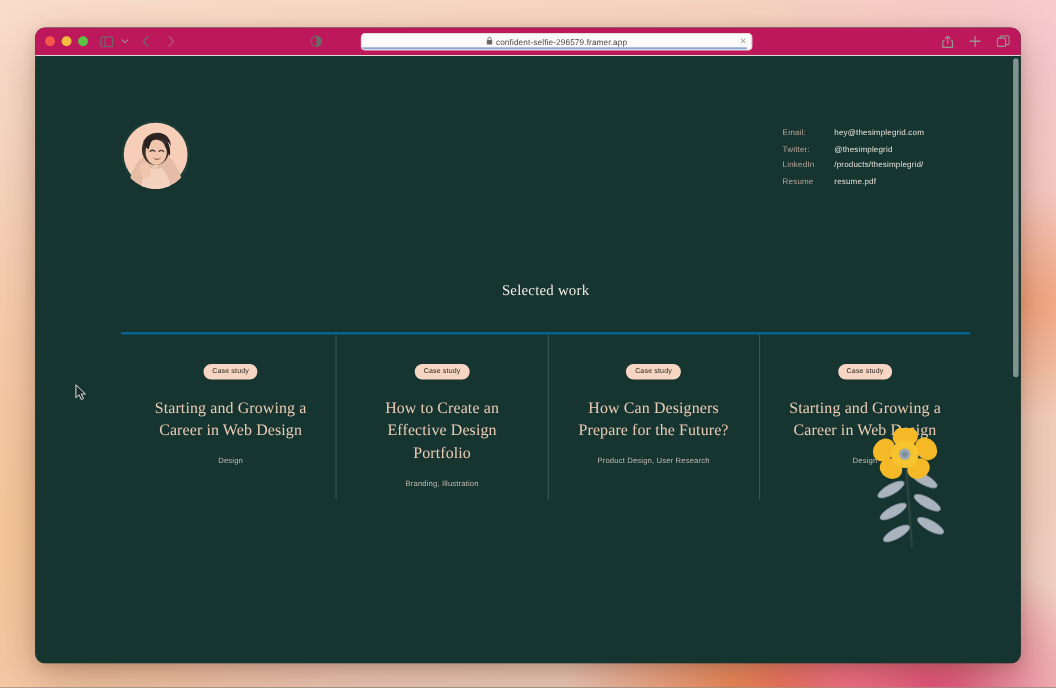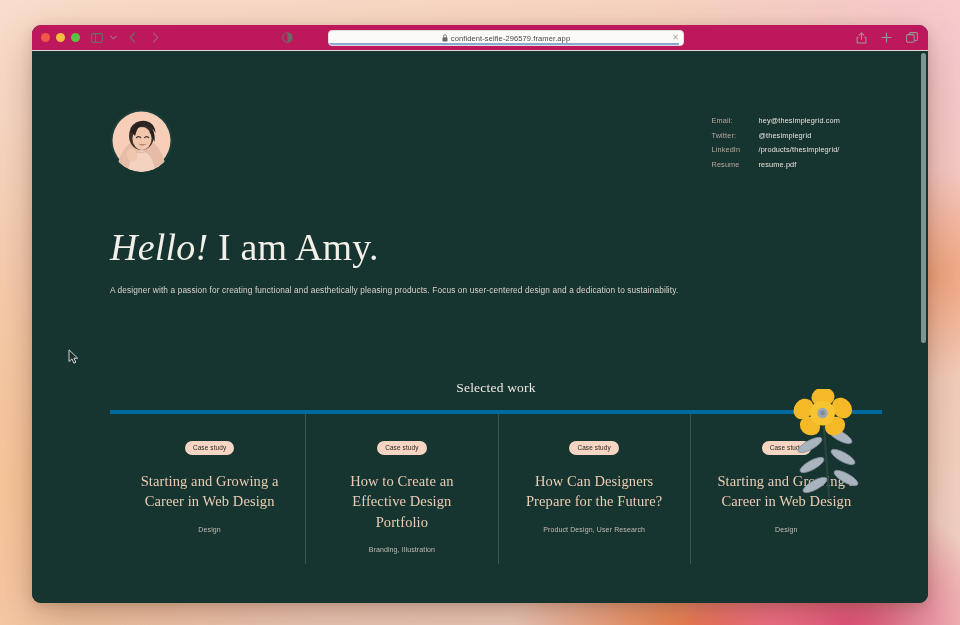--- a/index.html
+++ b/index.html
@@ -204,22 +204,22 @@
   
   .sw-wrap { margin-top: 84px; text-align: center; }
   .sw-title {
     font-family: "Liberation Serif", serif;
     font-size: 13.5px;
     color: #f0ebe4;
     letter-spacing: 0.2px;
   }
 
   .cards {
-    margin-top: 14px;
-    border-top: 4px solid #0369a1;
+    margin-top: 30px;
+    border-top: 2px solid #0369a1;
     display: flex;
     width: 100%;
   }
   .card {
     flex: 1 1 0;
     padding: 22px 26px 0 26px;
     border-left: 1px solid #3b5651;
     min-height: 150px;
   }
   .card:first-child { border-left: none; padding-left: 30px; }
@@ -387,24 +387,20 @@
             <span class="clabel">LinkedIn</span>
             <span class="cval">/products/thesimplegrid/</span>
           </div>
           <div class="crow">
             <span class="clabel">Resume</span>
             <span class="cval">resume.pdf</span>
           </div>
         </div>
       </div>
 
-      <div class="hero">
-        <h1><span class="it">Hello!</span><span> I am Amy.</span></h1>
-        <div class="subtitle">A designer with a passion for creating functional and aesthetically pleasing products. Focus on user-centered design and a dedication to sustainability.</div>
-      </div>
 
       <div class="sw-wrap">
         <div class="sw-title">Selected work</div>
 
         <div class="cards">
           <div class="card">
             <span class="pill">Case study</span>
             <div class="card-title">Starting and Growing a Career in Web Design</div>
             <div class="card-tags">Design</div>
           </div>

